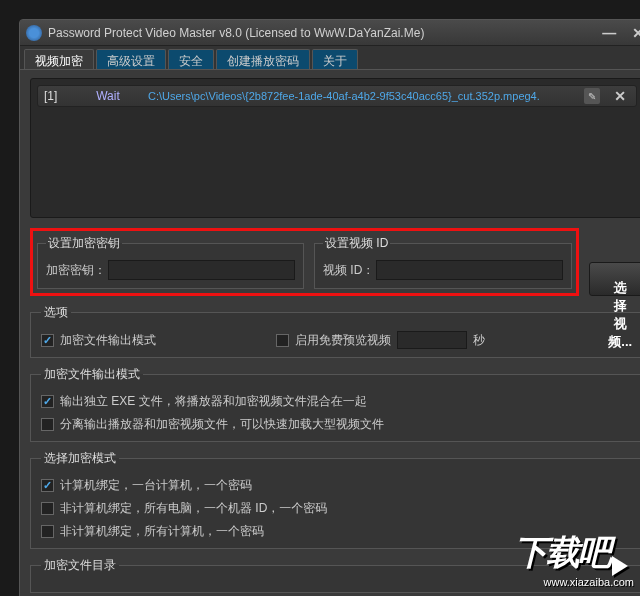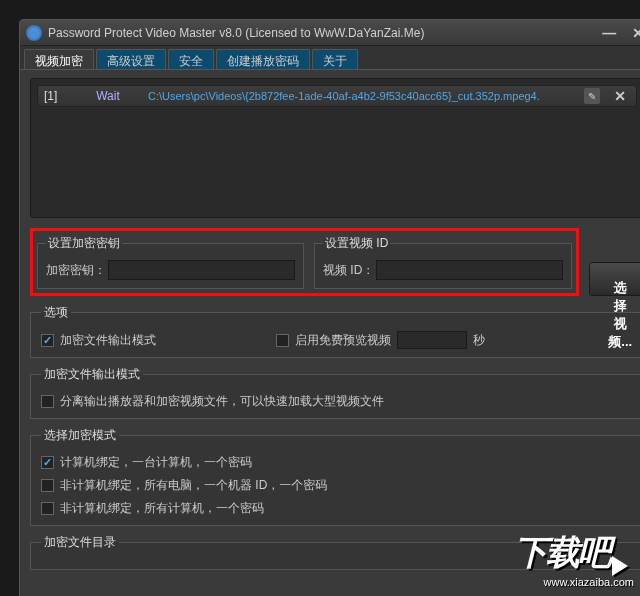--- a/index.html
+++ b/index.html
@@ -280,20 +280,24 @@
           <span class="opt-label">启用免费预览视频</span>
           <input class="inline-input" value="" style="">
           <span class="opt-label">秒</span>
         </div>
       </div>
     </fieldset>
 
     <fieldset class="section">
       <legend>加密文件输出模式</legend>
       <div class="opt-row">
+        <span class="chk checked"></span>
+        <span class="opt-label">输出独立 EXE 文件，将播放器和加密视频文件混合在一起</span>
+      </div>
+      <div class="opt-row">
         <span class="chk"></span>
         <span class="opt-label">分离输出播放器和加密视频文件，可以快速加载大型视频文件</span>
       </div>
     </fieldset>
 
     <fieldset class="section">
       <legend>选择加密模式</legend>
       <div class="opt-row">
         <span class="chk checked"></span>
         <span class="opt-label">计算机绑定，一台计算机，一个密码</span>

